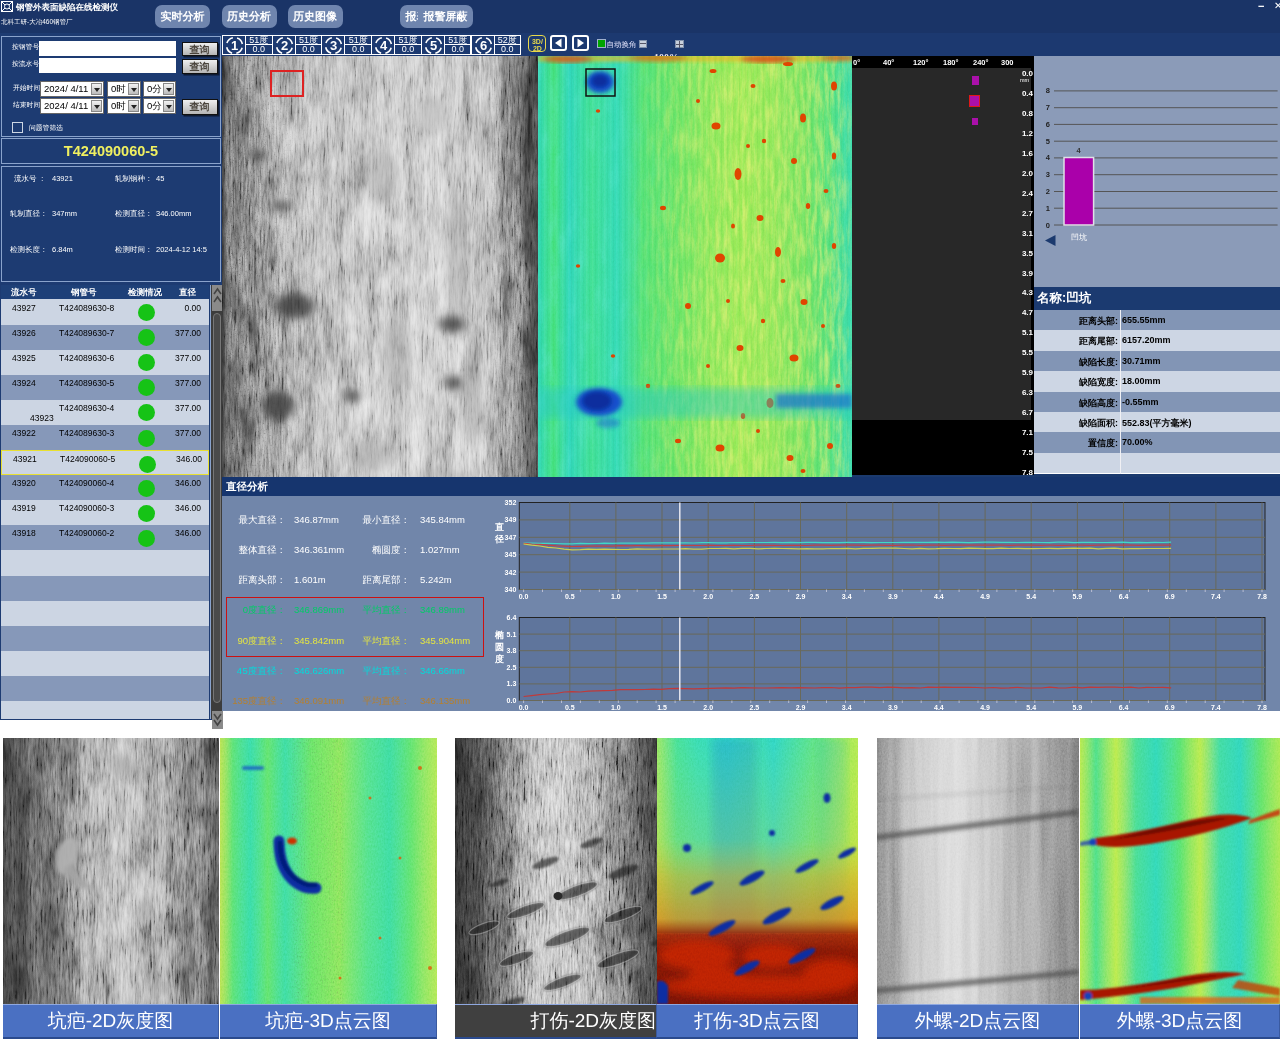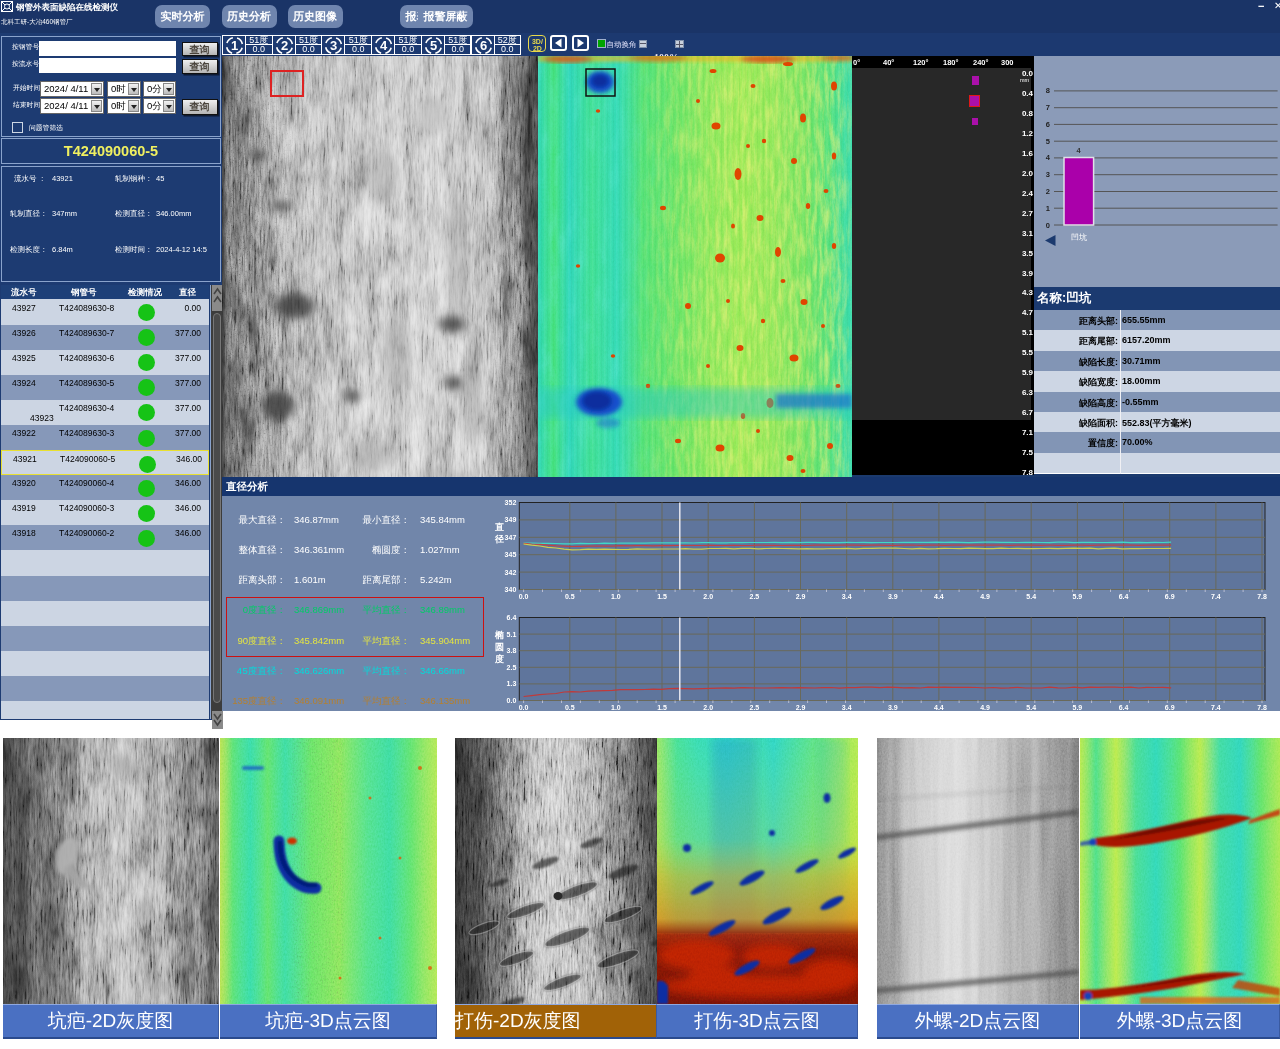--- a/index.html
+++ b/index.html
@@ -757,21 +757,21 @@
   <polyline points="29.6,47.1 37.7,47.1 45.8,47.3 53.9,47.3 62.0,47.5 70.1,47.8 78.2,47.8 86.3,47.4 94.4,47.6 102.4,47.5 110.5,47.1 118.6,47.3 126.7,47.0 134.8,47.1 142.9,47.0 151.0,47.2 159.1,46.9 167.2,46.8 175.3,46.9 183.4,46.8 191.5,46.8 199.6,47.0 207.7,46.7 215.8,46.7 223.9,46.8 232.0,46.9 240.0,46.5 248.1,46.7 256.2,46.5 264.3,46.5 272.4,46.5 280.5,46.4 288.6,46.6 296.7,46.4 304.8,46.6 312.9,46.3 321.0,46.4 329.1,46.7 337.2,46.7 345.3,46.6 353.4,46.3 361.5,46.5 369.5,46.4 377.6,46.6 385.7,46.5 393.8,46.5 401.9,46.5 410.0,46.4 418.1,46.4 426.2,46.3 434.3,46.3 442.4,46.2 450.5,46.3 458.6,46.2 466.7,46.3 474.8,46.6 482.9,46.3 491.0,46.2 499.1,46.2 507.1,46.4 515.2,46.3 523.3,46.5 531.4,46.3 539.5,46.4 547.6,46.5 555.7,46.6 563.8,46.2 571.9,46.2 580.0,46.6 588.1,46.3 596.2,46.4 604.3,46.5 612.4,46.5 620.5,46.3 628.6,46.2 636.6,46.6 644.7,46.3 652.8,46.6 660.9,46.3 669.0,46.5 677.1,46.2" fill="none" stroke="#3fd8c8" stroke-width="1.2"></polyline>
   <polyline points="29.6,47.3 37.7,48.0 45.8,48.3 53.9,49.2 62.0,49.9 70.1,50.2 78.2,50.5 86.3,50.4 94.4,50.2 102.4,50.0 110.5,50.2 118.6,50.1 126.7,49.7 134.8,49.9 142.9,49.6 151.0,49.6 159.1,49.8 167.2,49.7 175.3,49.6 183.4,49.5 191.5,49.5 199.6,49.5 207.7,49.5 215.8,49.3 223.9,49.5 232.0,49.5 240.0,49.3 248.1,49.5 256.2,49.5 264.3,49.1 272.4,49.3 280.5,49.3 288.6,49.5 296.7,49.3 304.8,49.3 312.9,49.5 321.0,49.2 329.1,49.2 337.2,49.4 345.3,49.2 353.4,49.2 361.5,49.1 369.5,49.3 377.6,49.1 385.7,49.1 393.8,49.4 401.9,49.4 410.0,49.1 418.1,49.0 426.2,49.3 434.3,49.2 442.4,49.1 450.5,49.3 458.6,49.2 466.7,49.2 474.8,49.2 482.9,49.1 491.0,49.2 499.1,49.2 507.1,49.0 515.2,49.4 523.3,49.1 531.4,49.0 539.5,49.2 547.6,49.3 555.7,49.0 563.8,49.3 571.9,49.3 580.0,49.2 588.1,49.1 596.2,49.3 604.3,49.2 612.4,49.2 620.5,49.0 628.6,49.2 636.6,49.0 644.7,49.3 652.8,49.2 660.9,49.1 669.0,49.0 677.1,49.2" fill="none" stroke="#c04343" stroke-width="1.2"></polyline>
   <polyline points="29.6,48.0 37.7,49.2 45.8,50.0 53.9,51.4 62.0,52.0 70.1,53.1 78.2,53.8 86.3,53.7 94.4,53.2 102.4,53.3 110.5,53.1 118.6,53.3 126.7,53.5 134.8,53.3 142.9,52.9 151.0,53.2 159.1,53.1 167.2,53.0 175.3,53.0 183.4,53.0 191.5,52.6 199.6,53.1 207.7,53.2 215.8,52.5 223.9,52.5 232.0,52.4 240.0,52.8 248.1,52.4 256.2,52.4 264.3,52.9 272.4,52.5 280.5,52.4 288.6,52.5 296.7,52.6 304.8,52.8 312.9,52.7 321.0,52.8 329.1,52.9 337.2,52.5 345.3,52.7 353.4,52.3 361.5,52.9 369.5,52.3 377.6,52.4 385.7,52.2 393.8,52.2 401.9,52.2 410.0,52.5 418.1,52.9 426.2,52.3 434.3,52.8 442.4,52.7 450.5,52.4 458.6,52.5 466.7,52.6 474.8,52.2 482.9,52.4 491.0,52.6 499.1,52.7 507.1,52.2 515.2,52.5 523.3,52.3 531.4,52.6 539.5,52.7 547.6,52.5 555.7,52.3 563.8,52.7 571.9,52.3 580.0,52.2 588.1,52.3 596.2,52.2 604.3,52.8 612.4,52.4 620.5,52.2 628.6,52.8 636.6,52.6 644.7,52.6 652.8,52.5 660.9,52.5 669.0,52.5 677.1,52.3" fill="none" stroke="#cfd04c" stroke-width="1.2"></polyline>
   <polyline points="29.6,200.5 37.7,199.6 45.8,198.7 53.9,198.0 62.0,197.5 70.1,196.0 78.2,195.6 86.3,196.0 94.4,195.1 102.4,194.9 110.5,194.6 118.6,194.3 126.7,193.7 134.8,193.5 142.9,193.6 151.0,193.5 159.1,193.2 167.2,193.3 175.3,192.7 183.4,192.4 191.5,192.6 199.6,192.9 207.7,192.7 215.8,192.4 223.9,192.1 232.0,191.8 240.0,192.2 248.1,191.7 256.2,191.8 264.3,192.0 272.4,192.0 280.5,191.8 288.6,191.6 296.7,191.9 304.8,191.6 312.9,191.8 321.0,192.0 329.1,191.7 337.2,191.5 345.3,192.1 353.4,191.7 361.5,191.7 369.5,191.2 377.6,191.2 385.7,191.7 393.8,191.2 401.9,191.3 410.0,191.8 418.1,191.6 426.2,192.0 434.3,191.2 442.4,191.4 450.5,191.2 458.6,191.3 466.7,191.4 474.8,191.3 482.9,191.5 491.0,192.0 499.1,191.5 507.1,192.1 515.2,191.9 523.3,191.3 531.4,192.0 539.5,192.0 547.6,192.0 555.7,191.1 563.8,191.9 571.9,192.0 580.0,191.2 588.1,191.9 596.2,191.2 604.3,191.4 612.4,191.2 620.5,191.1 628.6,191.5 636.6,191.2 644.7,192.0 652.8,191.3 660.9,191.5 669.0,191.3 677.1,191.9" fill="none" stroke="#c03a3a" stroke-width="1.2"></polyline>
   <line x1="185.8" y1="6.5" x2="185.8" y2="93.5" stroke="#e8e8f0" stroke-width="1.5"></line>
   <line x1="185.8" y1="121.5" x2="185.8" y2="204.5" stroke="#e8e8f0" stroke-width="1.5"></line>
   </svg>
 </div>
 <div class="abs" style="left:3px;top:1004px;width:216px;height:35px;background:#4a70c2;border-top:1.5px solid #8fa8e0;border-bottom:2px solid #2a4a8e;border-right:1px solid #3a5aa0;color:#fff;font-size:19px;text-align:center;line-height:32px;">坑疤-2D灰度图</div>
 <div class="abs" style="left:220px;top:1004px;width:217px;height:35px;background:#4a70c2;border-top:1.5px solid #8fa8e0;border-bottom:2px solid #2a4a8e;border-right:1px solid #3a5aa0;color:#fff;font-size:19px;text-align:center;line-height:32px;">坑疤-3D点云图</div>
-<div class="abs" style="left:455px;top:1004px;width:202px;height:35px;background:#a16207;border-top:1.5px solid #8fa8e0;border-bottom:2px solid #2a4a8e;border-right:1px solid #3a5aa0;color:#fff;font-size:19px;text-align:left;line-height:32px;">打伤-2D灰度图</div>
+<div class="abs" style="left:455px;top:1004px;width:202px;height:35px;background:#404040;border-top:1.5px solid #8fa8e0;border-bottom:2px solid #2a4a8e;border-right:1px solid #3a5aa0;color:#fff;font-size:19px;text-align:right;line-height:32px;">打伤-2D灰度图</div>
 <div class="abs" style="left:657px;top:1004px;width:201px;height:35px;background:#4a70c2;border-top:1.5px solid #8fa8e0;border-bottom:2px solid #2a4a8e;border-right:1px solid #3a5aa0;color:#fff;font-size:19px;text-align:center;line-height:32px;">打伤-3D点云图</div>
 <div class="abs" style="left:877px;top:1004px;width:202px;height:35px;background:#4a70c2;border-top:1.5px solid #8fa8e0;border-bottom:2px solid #2a4a8e;border-right:1px solid #3a5aa0;color:#fff;font-size:19px;text-align:center;line-height:32px;">外螺-2D点云图</div>
 <div class="abs" style="left:1080px;top:1004px;width:200px;height:35px;background:#4a70c2;border-top:1.5px solid #8fa8e0;border-bottom:2px solid #2a4a8e;border-right:1px solid #3a5aa0;color:#fff;font-size:19px;text-align:center;line-height:32px;">外螺-3D点云图</div>
 
 <div class="abs" style="left:3px;top:738px;width:216px;height:266px;">
 <svg width="216" height="266">
   <defs>
     <linearGradient id="p1g" x1="0" y1="0" x2="1" y2="0">
       <stop offset="0" stop-color="#242424"></stop>
           <stop offset="0.12" stop-color="#363636"></stop>

